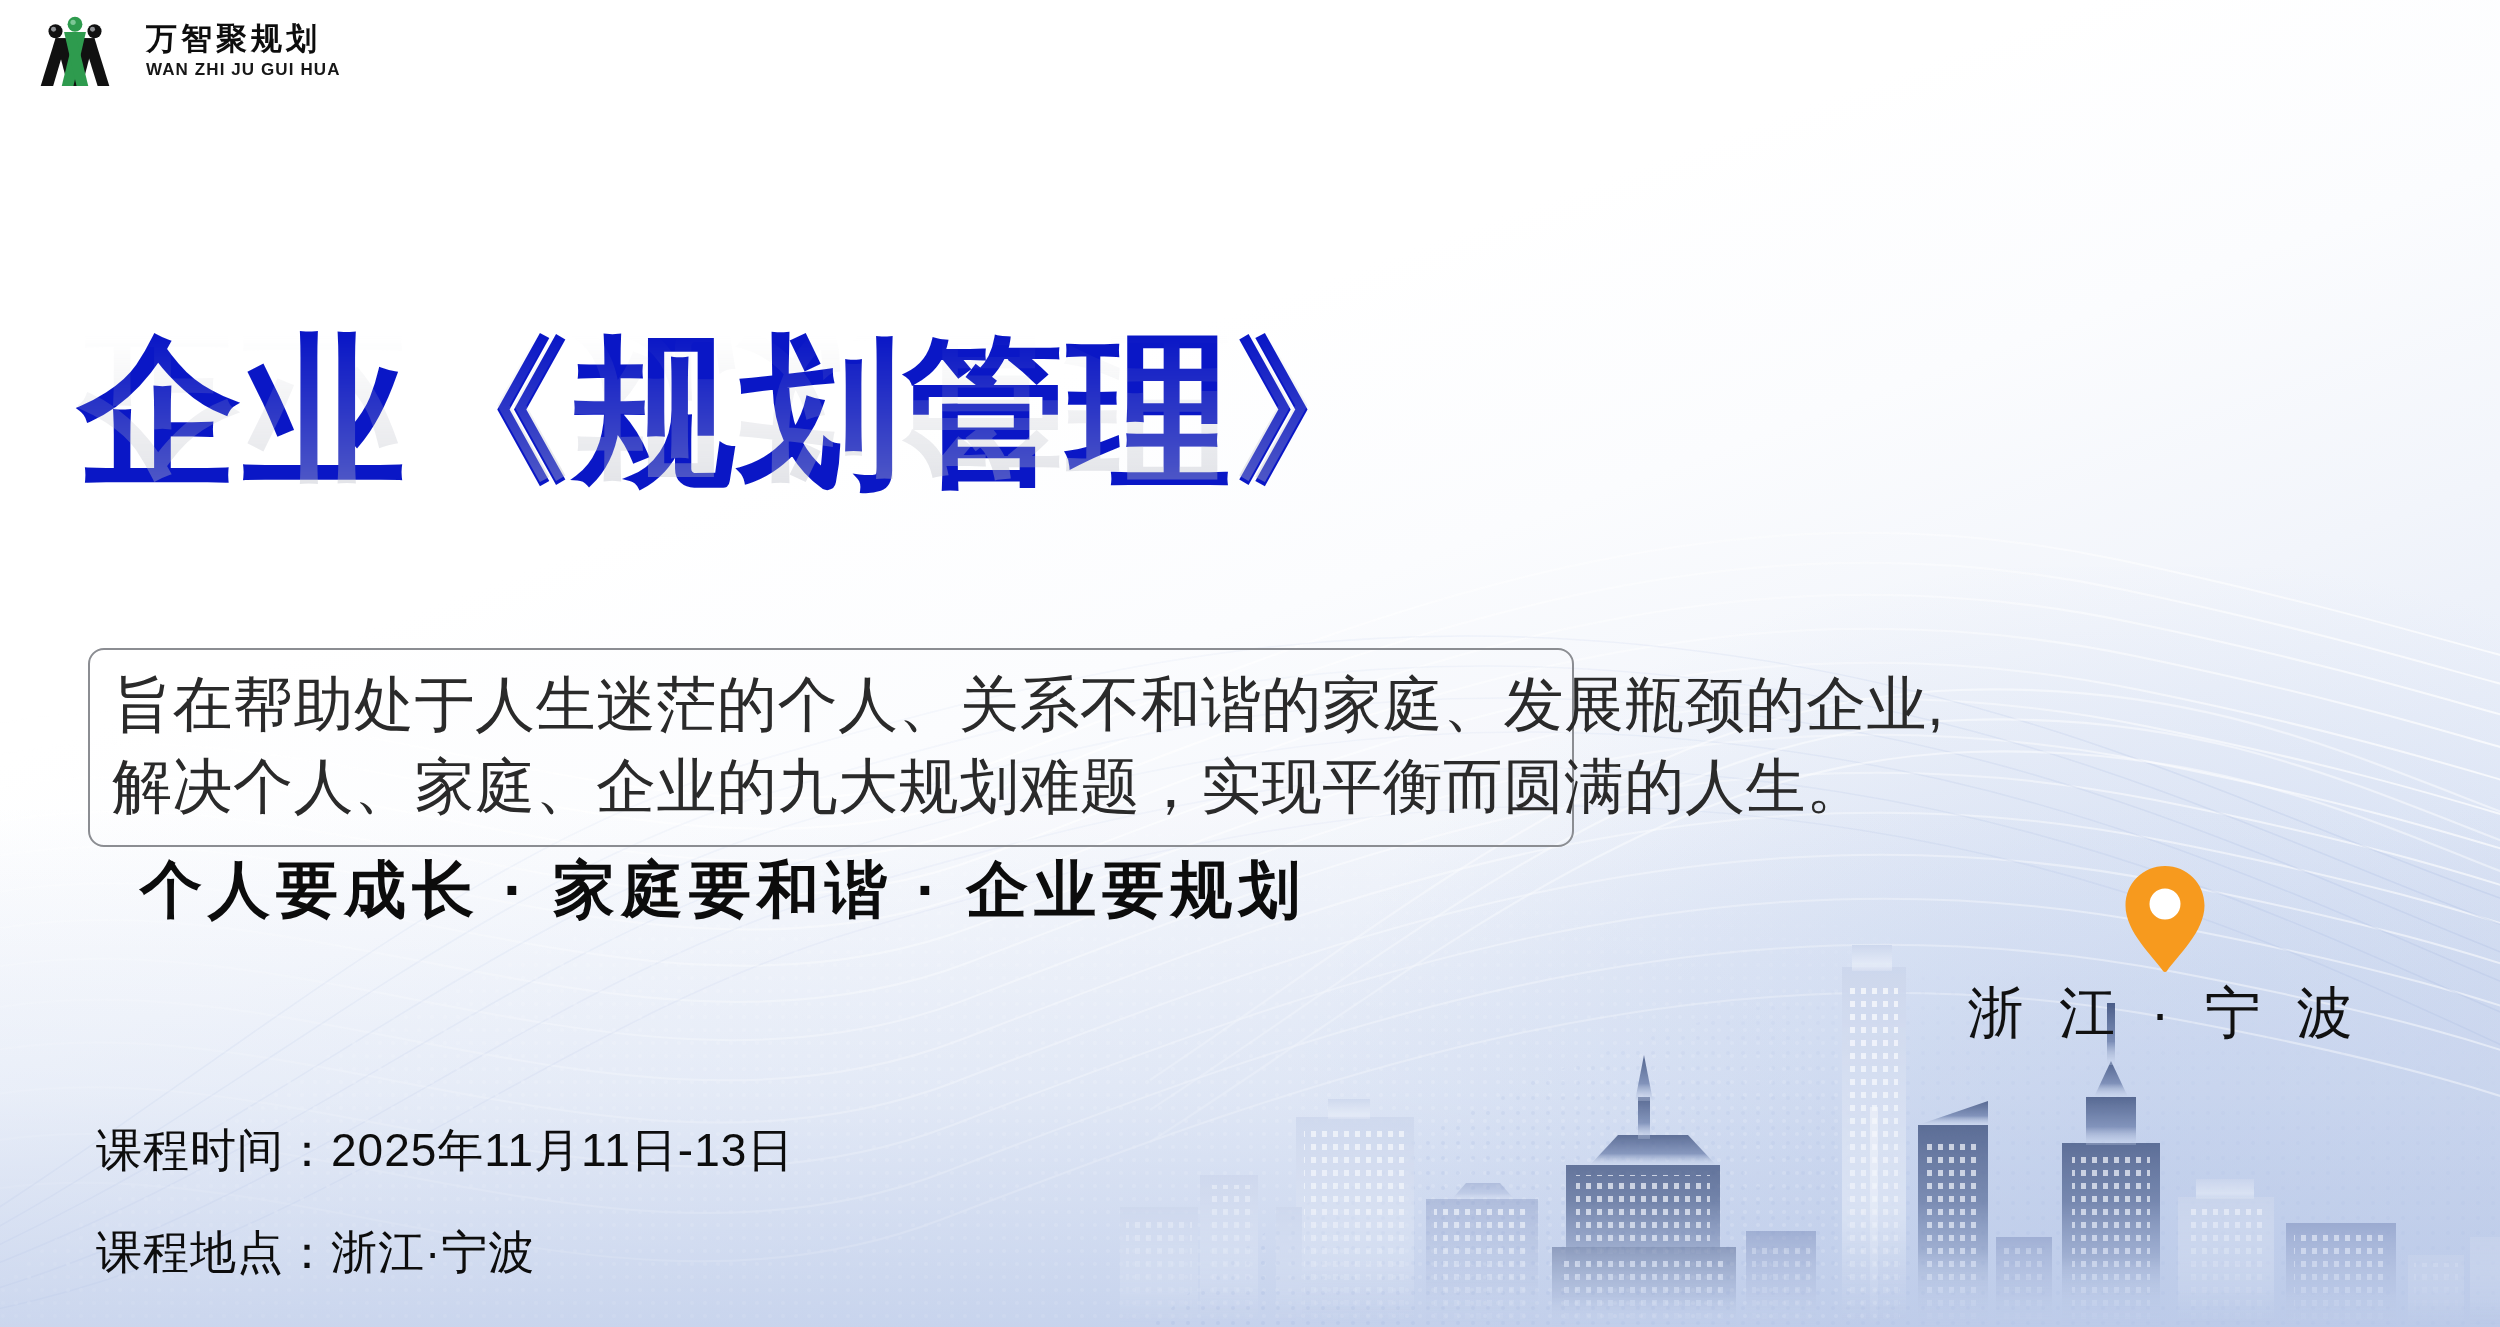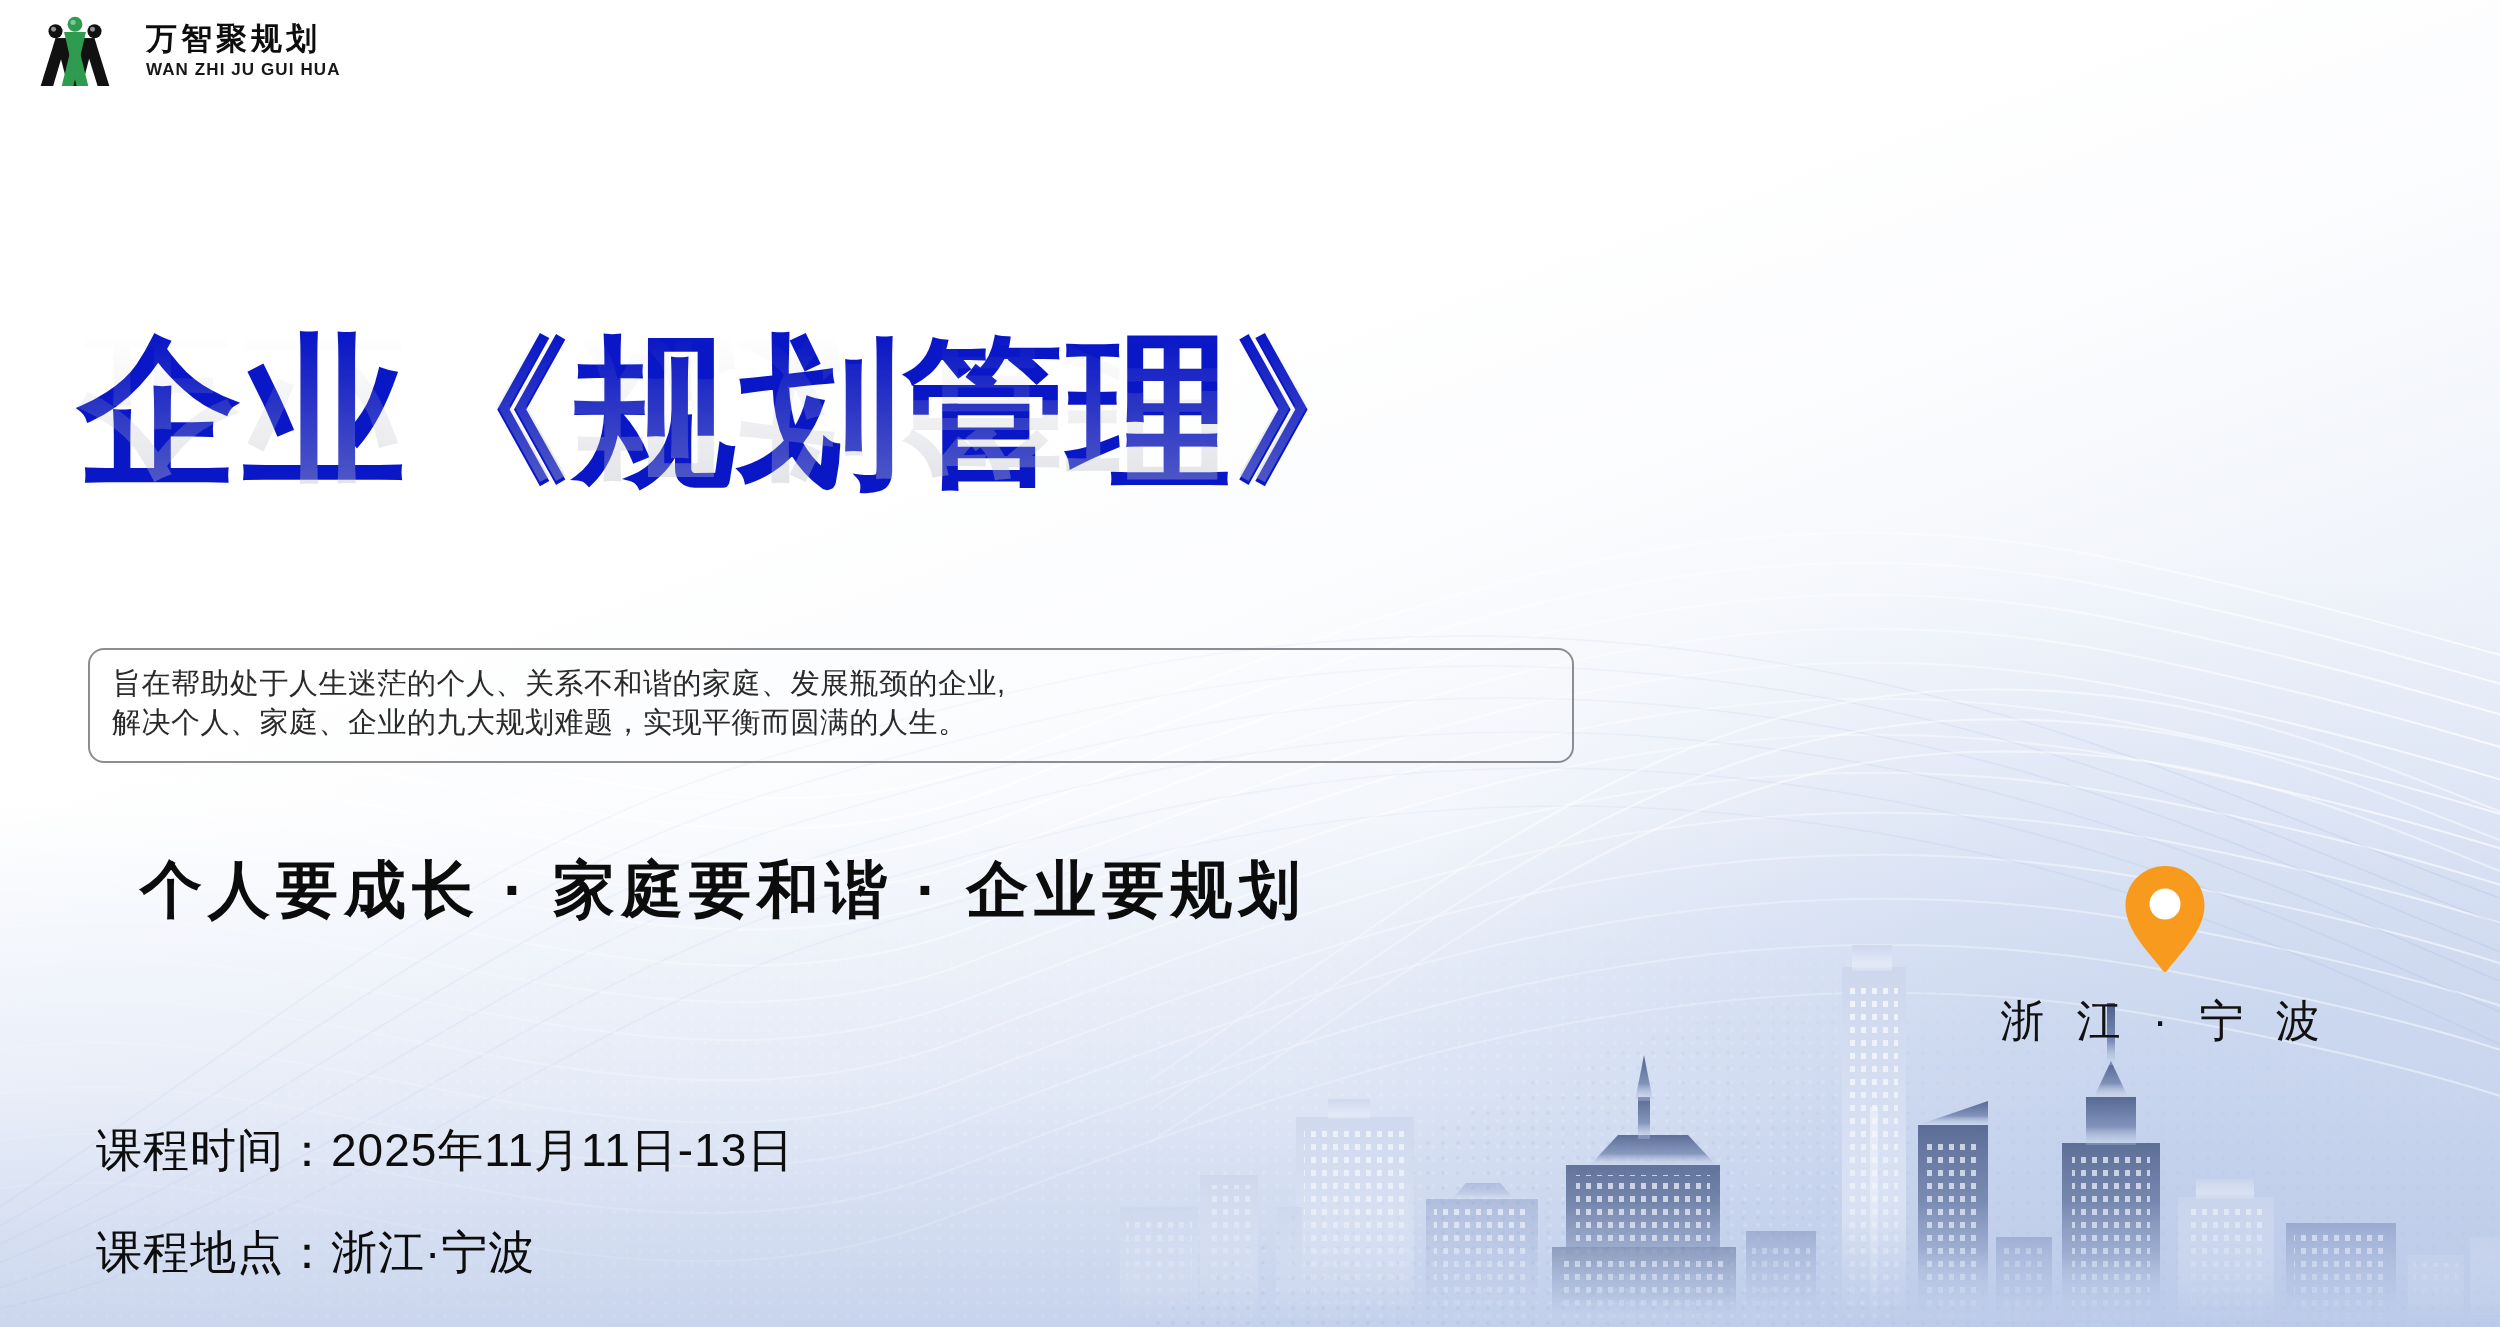--- a/index.html
+++ b/index.html
@@ -66,37 +66,37 @@
 
   
   .desc-box{
     position:absolute;left:88px;top:648px;width:1486px;
     border:2px solid #8b8d92;border-radius:16px;
     padding:14px 22px 18px 22px;box-sizing:border-box;
     background:rgba(255,255,255,0.10);
   }
   .desc-line{
     font-family:"Liberation Sans","DejaVu Sans",sans-serif;
-    font-size:29px;color:#2a2a2a;line-height:1.36;letter-spacing:.5px;white-space:nowrap;
+    font-size:60px;color:#2a2a2a;line-height:1.36;letter-spacing:.5px;white-space:nowrap;
   }
 
   
   .slogan{
     position:absolute;left:140px;top:848px;
     font-family:"Liberation Sans","DejaVu Sans",sans-serif;
     font-size:62px;font-weight:700;color:#0c0c0c;letter-spacing:6px;white-space:nowrap;text-align:center;
   }
 
   
   .locblock{position:absolute;left:1955px;top:862px;width:420px;text-align:center;}
   .pin{display:block;margin:0 auto;}
   .loc-label{
-    margin-top:18px;
-    font-family:"Liberation Sans","DejaVu Sans",sans-serif;
-    font-size:44px;font-weight:400;color:#111111;letter-spacing:10px;white-space:nowrap;
+    margin-top:2px;
+    font-family:"Liberation Sans","DejaVu Sans",sans-serif;
+    font-size:56px;font-weight:400;color:#111111;letter-spacing:10px;white-space:nowrap;
   }
 
   
   .course{position:absolute;left:96px;top:1120px;}
   .course-row{
     font-family:"Liberation Sans","DejaVu Sans",sans-serif;
     font-size:46px;color:#0d0d0d;letter-spacing:1px;white-space:nowrap;margin-bottom:40px;
   }
   .course-row:last-child{margin-bottom:14px;}
 

